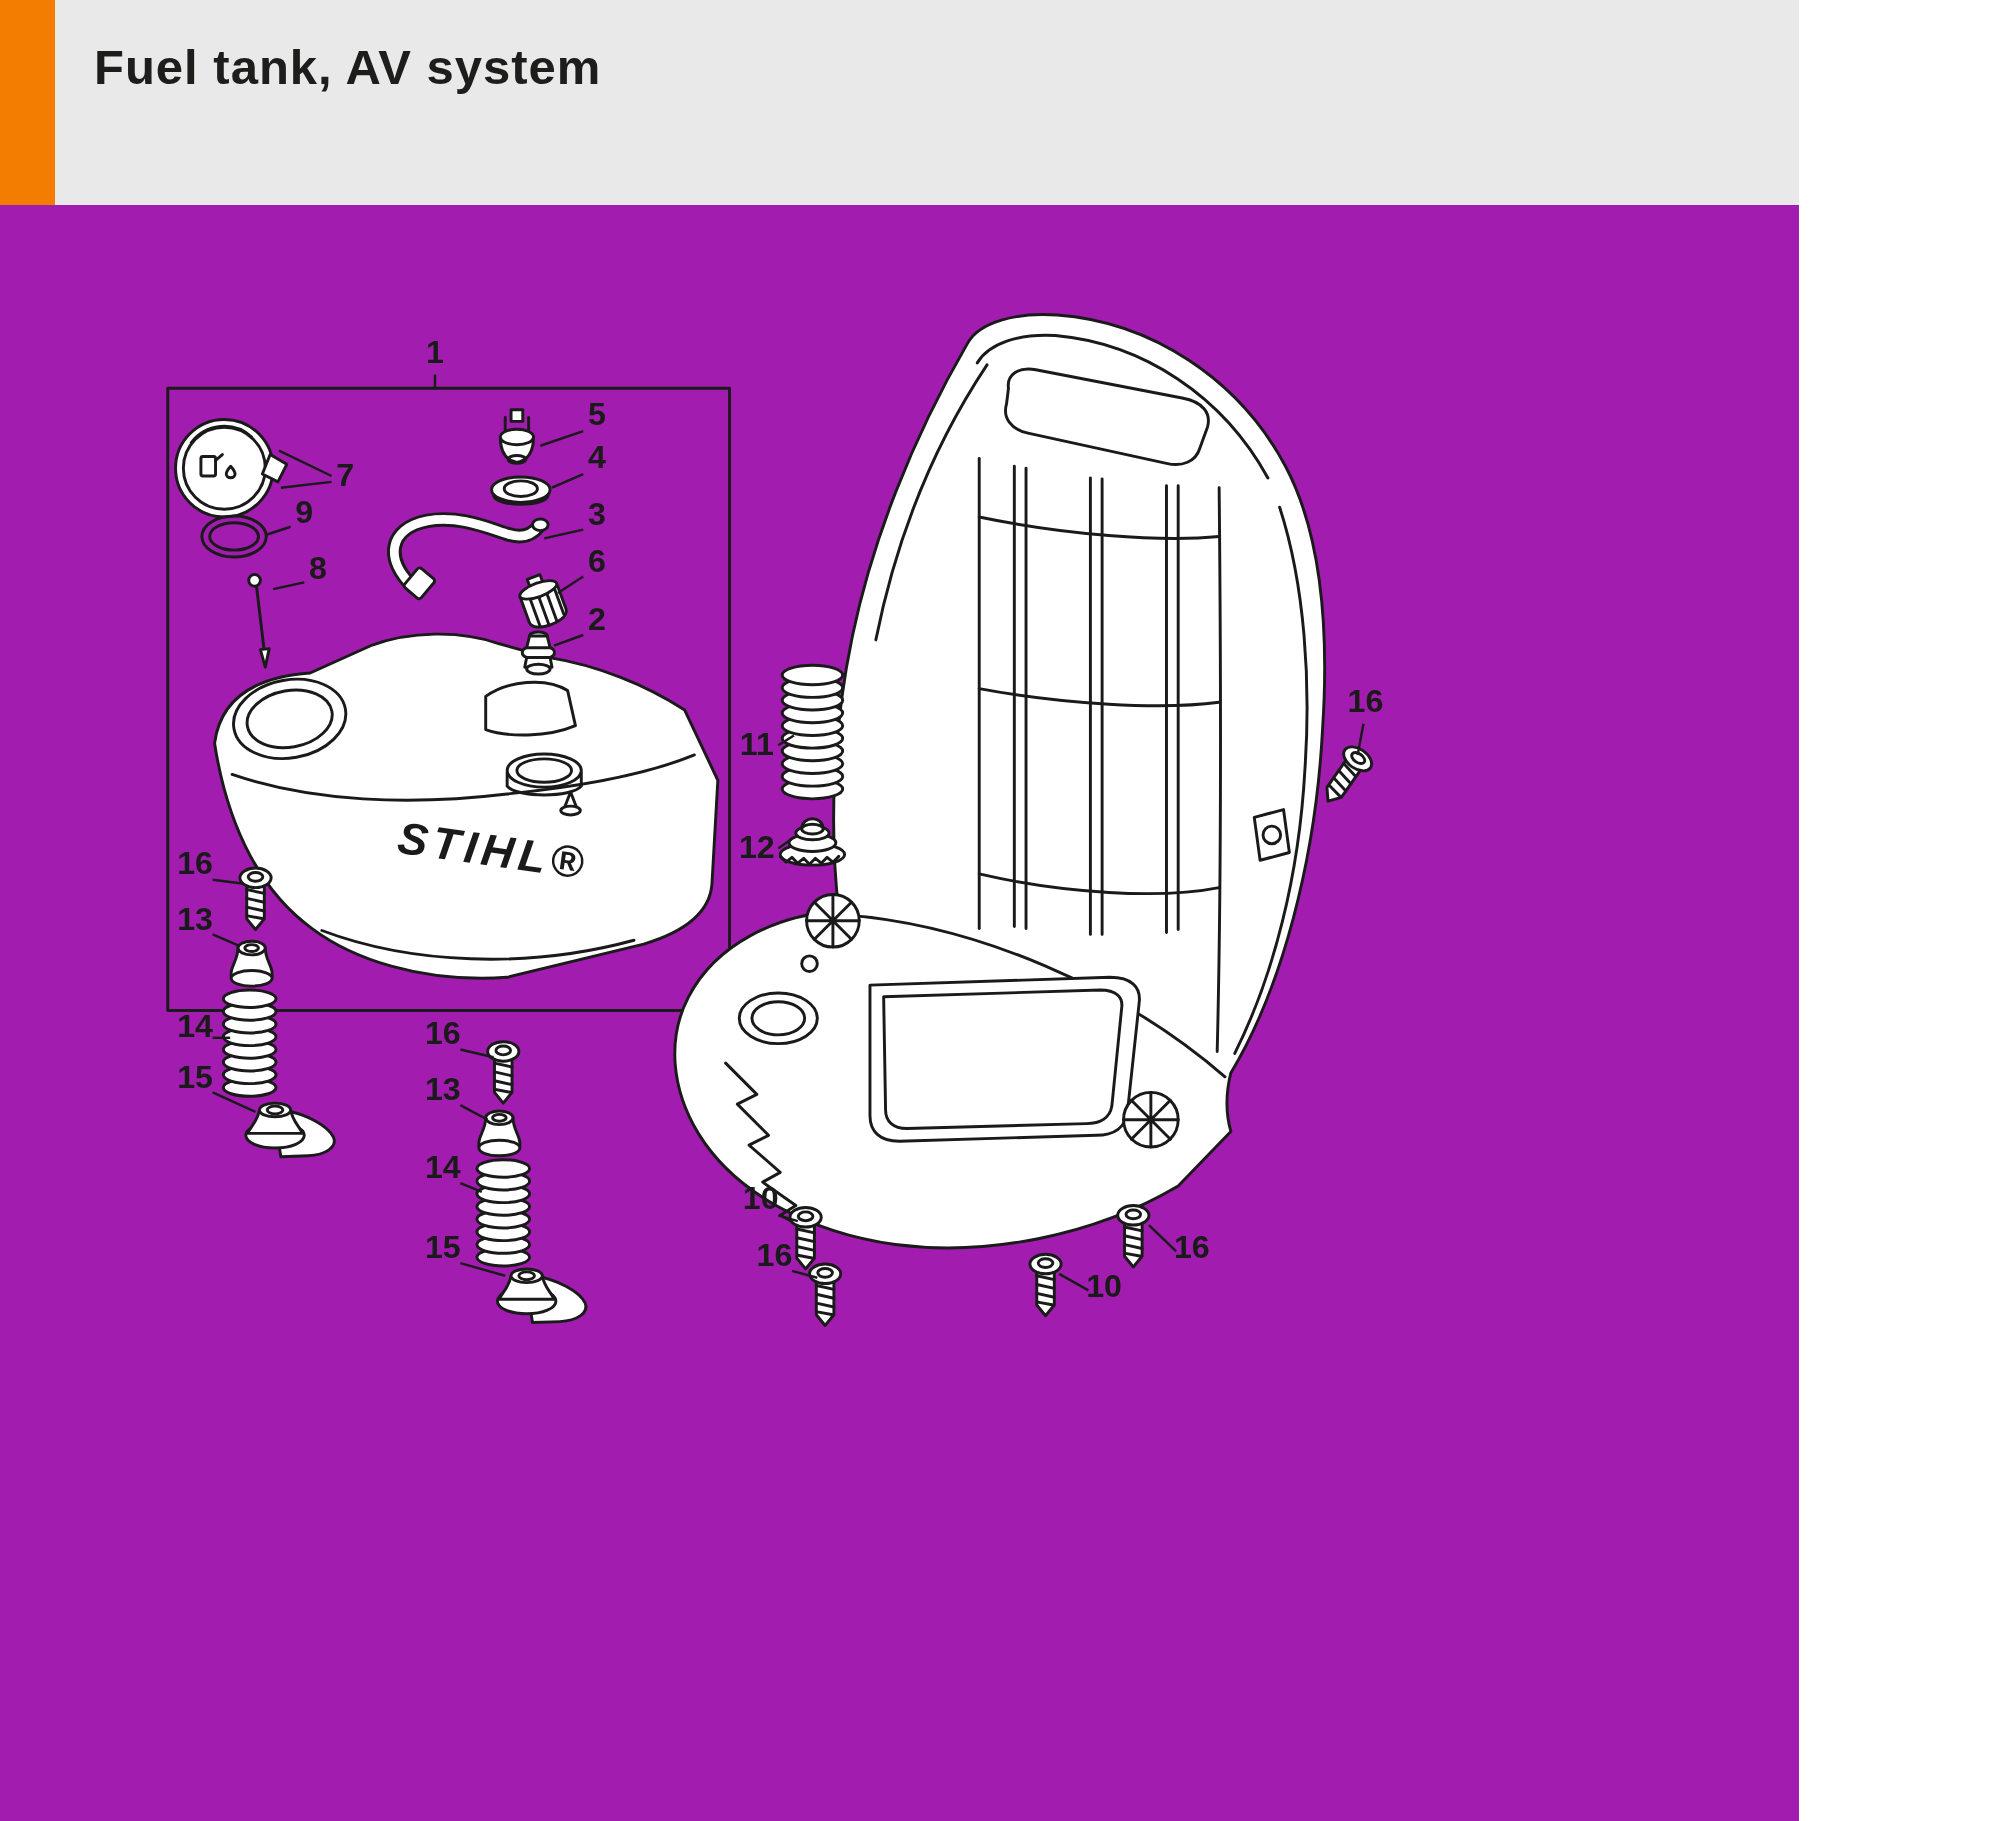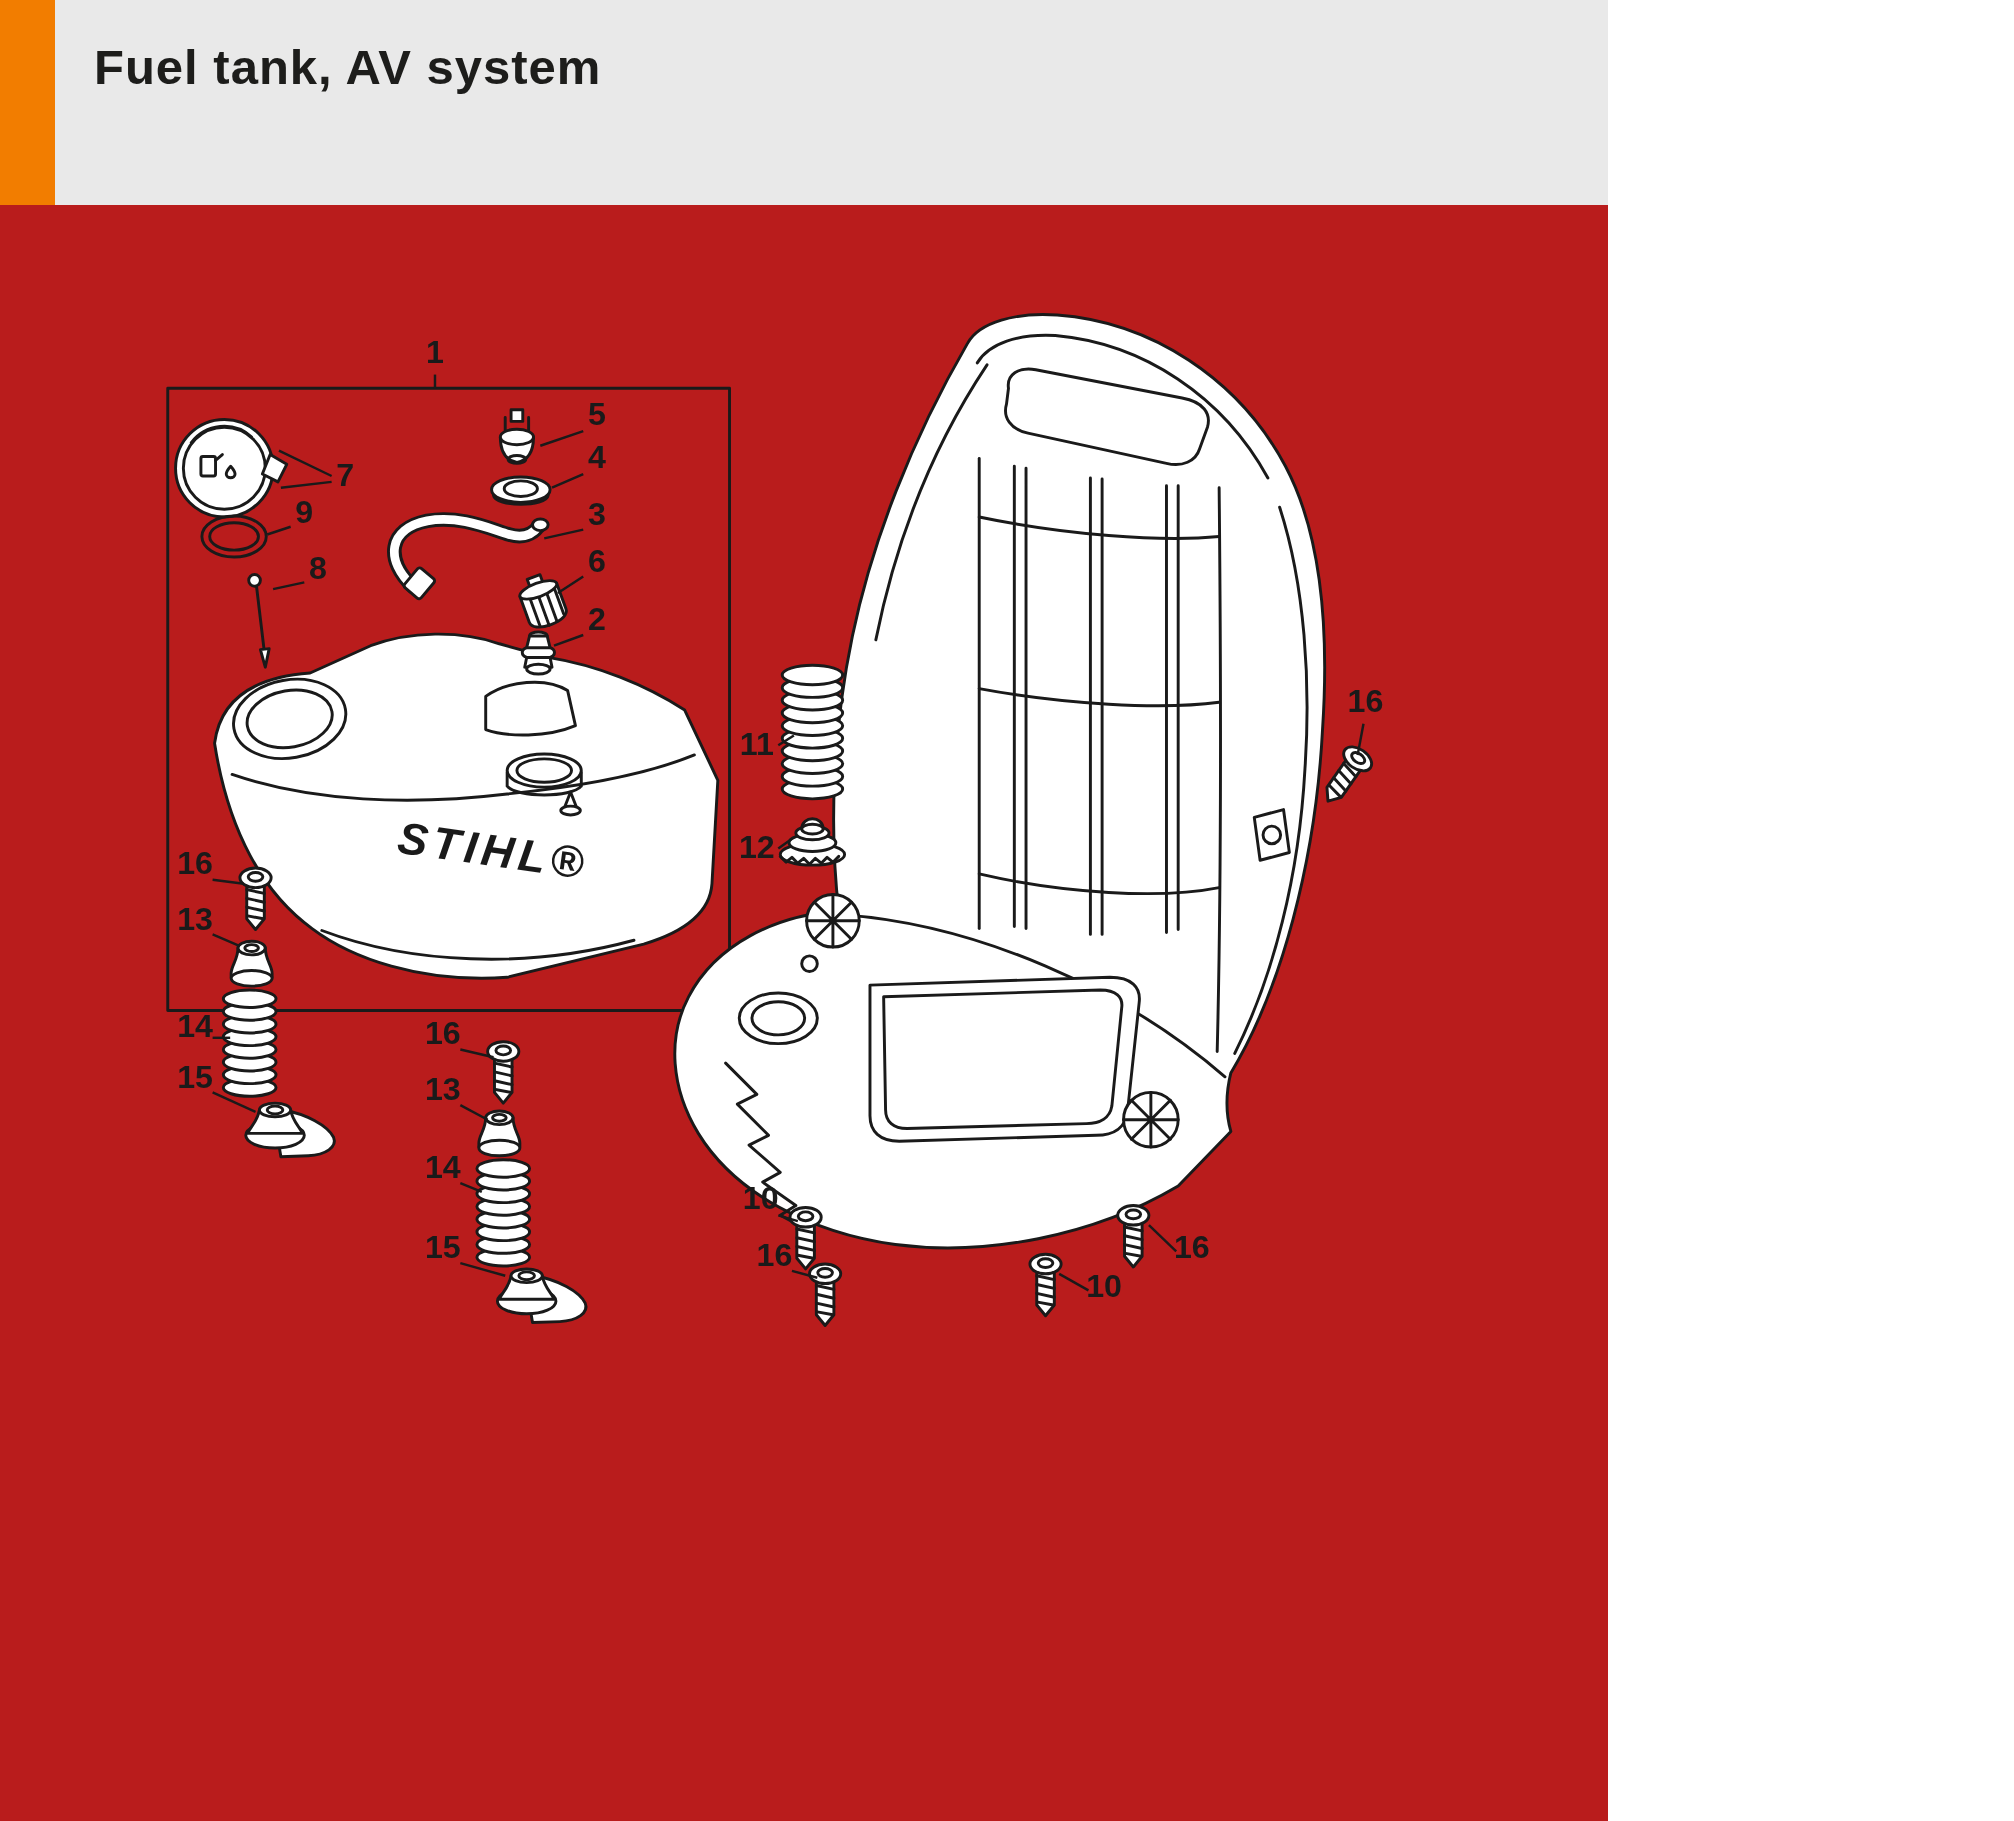--- a/index.html
+++ b/index.html
@@ -1,17 +1,17 @@
 <!DOCTYPE html>
 <html><head>
 <meta charset="utf-8">
 <style>
   html,body{margin:0;padding:0;background:#ffffff;}
-  .page{position:relative;width:1608px;height:1822px;background:#b91c1c;overflow:hidden;
-        font-family:"Liberation Sans",sans-serif;}
+  .page{position:relative;width:1783px;height:1822px;background:#a21caf;overflow:hidden;
+        font-family:"Liberation Sans",sans-serif;padding-left:16px;}
   .header{position:absolute;top:0;left:0;width:2015px;height:205px;background:#e9e9e9;}
   .accent{position:absolute;top:0;left:0;width:55px;height:205px;background:#f27d00;}
   .title{position:absolute;top:39px;left:94px;font-size:49px;font-weight:bold;color:#1d1d1b;
          letter-spacing:1px;}
   svg{position:absolute;top:0;left:0;}
   .ln{stroke:#1a1a1a;stroke-width:3;fill:none;stroke-linecap:round;stroke-linejoin:round;}
   .fw{stroke:#1a1a1a;stroke-width:3;fill:#ffffff;stroke-linecap:round;stroke-linejoin:round;}
   .leader{stroke:#1a1a1a;stroke-width:2.5;fill:none;}
   .callout{font:bold 33px "Liberation Sans",sans-serif;fill:#1a1a1a;text-anchor:middle;}
   .brand{font:italic bold 46px "Liberation Sans",sans-serif;fill:#1a1a1a;letter-spacing:5px;}

